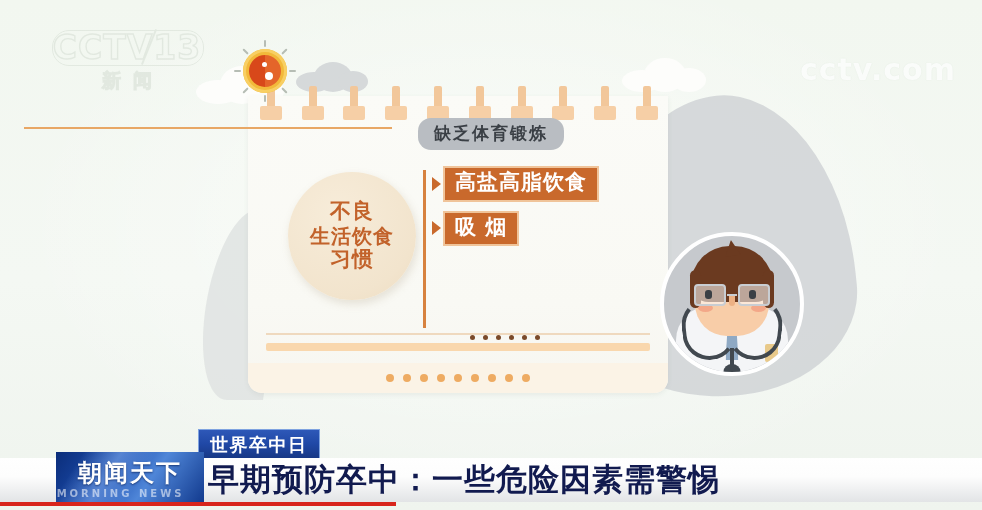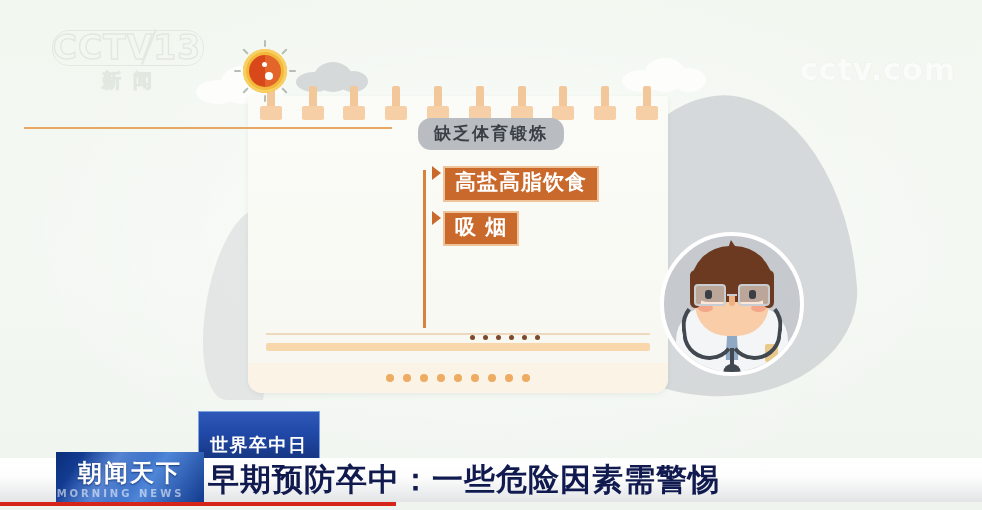--- a/index.html
+++ b/index.html
@@ -252,21 +252,21 @@
     background: #d7823f;
   }
   .bars {
     position: absolute;
     left: 432px;
     top: 166px;
     display: flex;
     flex-direction: column;
     gap: 9px;
   }
-  .bar-row { position: relative; display: flex; align-items: flex-start; }
+  .bar-row { position: relative; display: flex; align-items: center; }
   .bar-arrow {
     width: 0; height: 0;
     border-top: 7px solid transparent;
     border-bottom: 7px solid transparent;
     border-left: 9px solid #c9692c;
     margin-right: 2px;
   }
   .bar {
     background: #c9692c;
     border: 2px solid #f0c49a;
@@ -483,21 +483,21 @@
   .sub-tab {
     position: absolute;
     left: 198px;
     bottom: 48px;
     background: linear-gradient(180deg, #2e58b8 0%, #2048a6 45%, #16357f 100%);
     border: 1.5px solid #7fa3e0;
     color: #ffffff;
     font-size: 18px;
     font-weight: bold;
     letter-spacing: 1.5px;
-    padding: 21px 11px 4px;
+    padding: 3px 11px 4px;
     white-space: nowrap;
   }
   .headline-bar {
     position: absolute;
     left: 0;
     bottom: 8px;
     width: 982px;
     height: 44px;
     background: linear-gradient(180deg, #ffffff 0%, #fdfdfd 42%, #e2e4e6 100%);
   }
@@ -662,20 +662,25 @@
       </div>
     <div class="tab">
         <div class="stem"></div>
         <div class="base"></div>
       </div>
   </div>
   <div class="pad-topline"></div>
 
   <div class="pad-title">缺乏体育锻炼</div>
 
+  <div class="circle-badge">
+    <span>不良</span>
+    <span class="wide">生活饮食</span>
+    <span>习惯</span>
+  </div>
 
   <div class="connector"></div>
   <div class="bars">
     <div class="bar-row">
       <div class="bar-arrow"></div>
       <div class="bar">高盐高脂饮食</div>
     </div>
     <div class="bar-row">
       <div class="bar-arrow"></div>
       <div class="bar">吸 烟</div>

